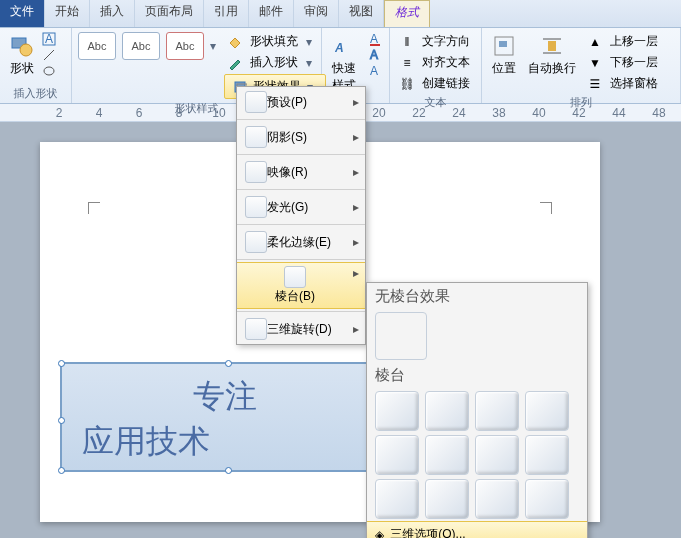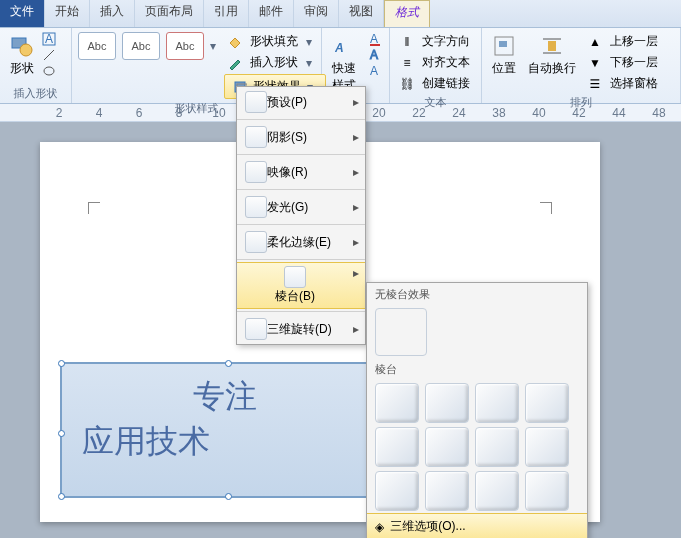--- a/index.html
+++ b/index.html
@@ -29,36 +29,36 @@
 .ruler span { display:inline-block; width: 38px; text-align:center; }
 
 
 .docarea { position: relative; background: #aab6c4; height: 420px; padding: 20px 0 0 40px; }
 .page { background: #fff; width: 560px; height: 380px; box-shadow: 0 2px 6px rgba(0,0,0,.3); position: relative; }
 .crop { position: absolute; width: 12px; height: 12px; border: 1px solid #888; }
 .crop.tl { top: 60px; left: 48px; border-right:none; border-bottom:none; }
 .crop.tr { top: 60px; right: 48px; border-left:none; border-bottom:none; }
 
 
-.textbox { position: absolute; left: 20px; top: 220px; width: 330px; height: 136px; border: 2px solid #7aa0c8; background: linear-gradient(#d8e4f2,#c4d6ea); padding: 10px 20px; }
+.textbox { position: absolute; left: 20px; top: 220px; width: 330px; height: 110px; border: 2px solid #7aa0c8; background: linear-gradient(#d8e4f2,#c4d6ea); padding: 10px 20px; }
 .textbox .line { color: #4a6ba3; font-size: 32px; font-family: SimSun; line-height: 1.4; }
 .handle { position:absolute; width:7px; height:7px; background:#fff; border:1px solid #3a76b8; border-radius:50%; }
 
 
 .menu { position: absolute; background: #f4f4f4; border: 1px solid #a5a5a5; box-shadow: 2px 2px 6px rgba(0,0,0,.25); }
 .menu-header { background: linear-gradient(#fef7d6,#fbe79a); border: 1px solid #e6c34a; padding: 3px 8px; display:flex; align-items:center; gap:6px; }
 .menu-item { padding: 4px 20px 4px 8px; display: flex; align-items: center; gap: 0; cursor: pointer; position: relative; }
 .menu-item:hover, .menu-item.hover { background: linear-gradient(#fef7d6,#fbe79a); border-top:1px solid #e6c34a; border-bottom:1px solid #e6c34a; padding-top:3px; padding-bottom:3px;flex-direction:column; }
 .menu-item .thumb { width: 22px; height: 22px; border: 1px solid #bcc7d4; border-radius: 3px; background: linear-gradient(#fdfdfd,#e6ecf3); }
 .menu-item .arrow { position: absolute; right: 6px; color: #555; }
 .menu hr { border:none; border-top:1px solid #d0d0d0; margin:2px 0; }
 
 
 .gallery { position: absolute; background: #f4f4f4; border: 1px solid #a5a5a5; box-shadow: 2px 2px 6px rgba(0,0,0,.25); width: 222px; }
-.gallery .sec-label { padding: 4px 8px; color: #555; font-size: 11px; }
+.gallery .sec-label { padding: 4px 8px; color: #555; font-size: 15px; }
 .gallery .cell-row { display:flex; gap:6px; padding: 2px 8px; }
 .cell { width: 44px; height: 40px; border: 1px solid #c5cfdb; border-radius: 4px; background: linear-gradient(135deg,#fdfdfd,#d6dfea); cursor:pointer; box-shadow: inset 1px 1px 2px #fff, inset -2px -2px 3px rgba(0,0,0,.15); }
 .cell.large { width: 52px; height: 48px; }
 .gallery .footer { background: linear-gradient(#fef7d6,#fbe79a); border-top:1px solid #e6c34a; padding:4px 8px; display:flex; align-items:center; gap:6px; cursor:pointer; }
 
 svg { display:block; }
 </style>
 </head>
 <body>
 

